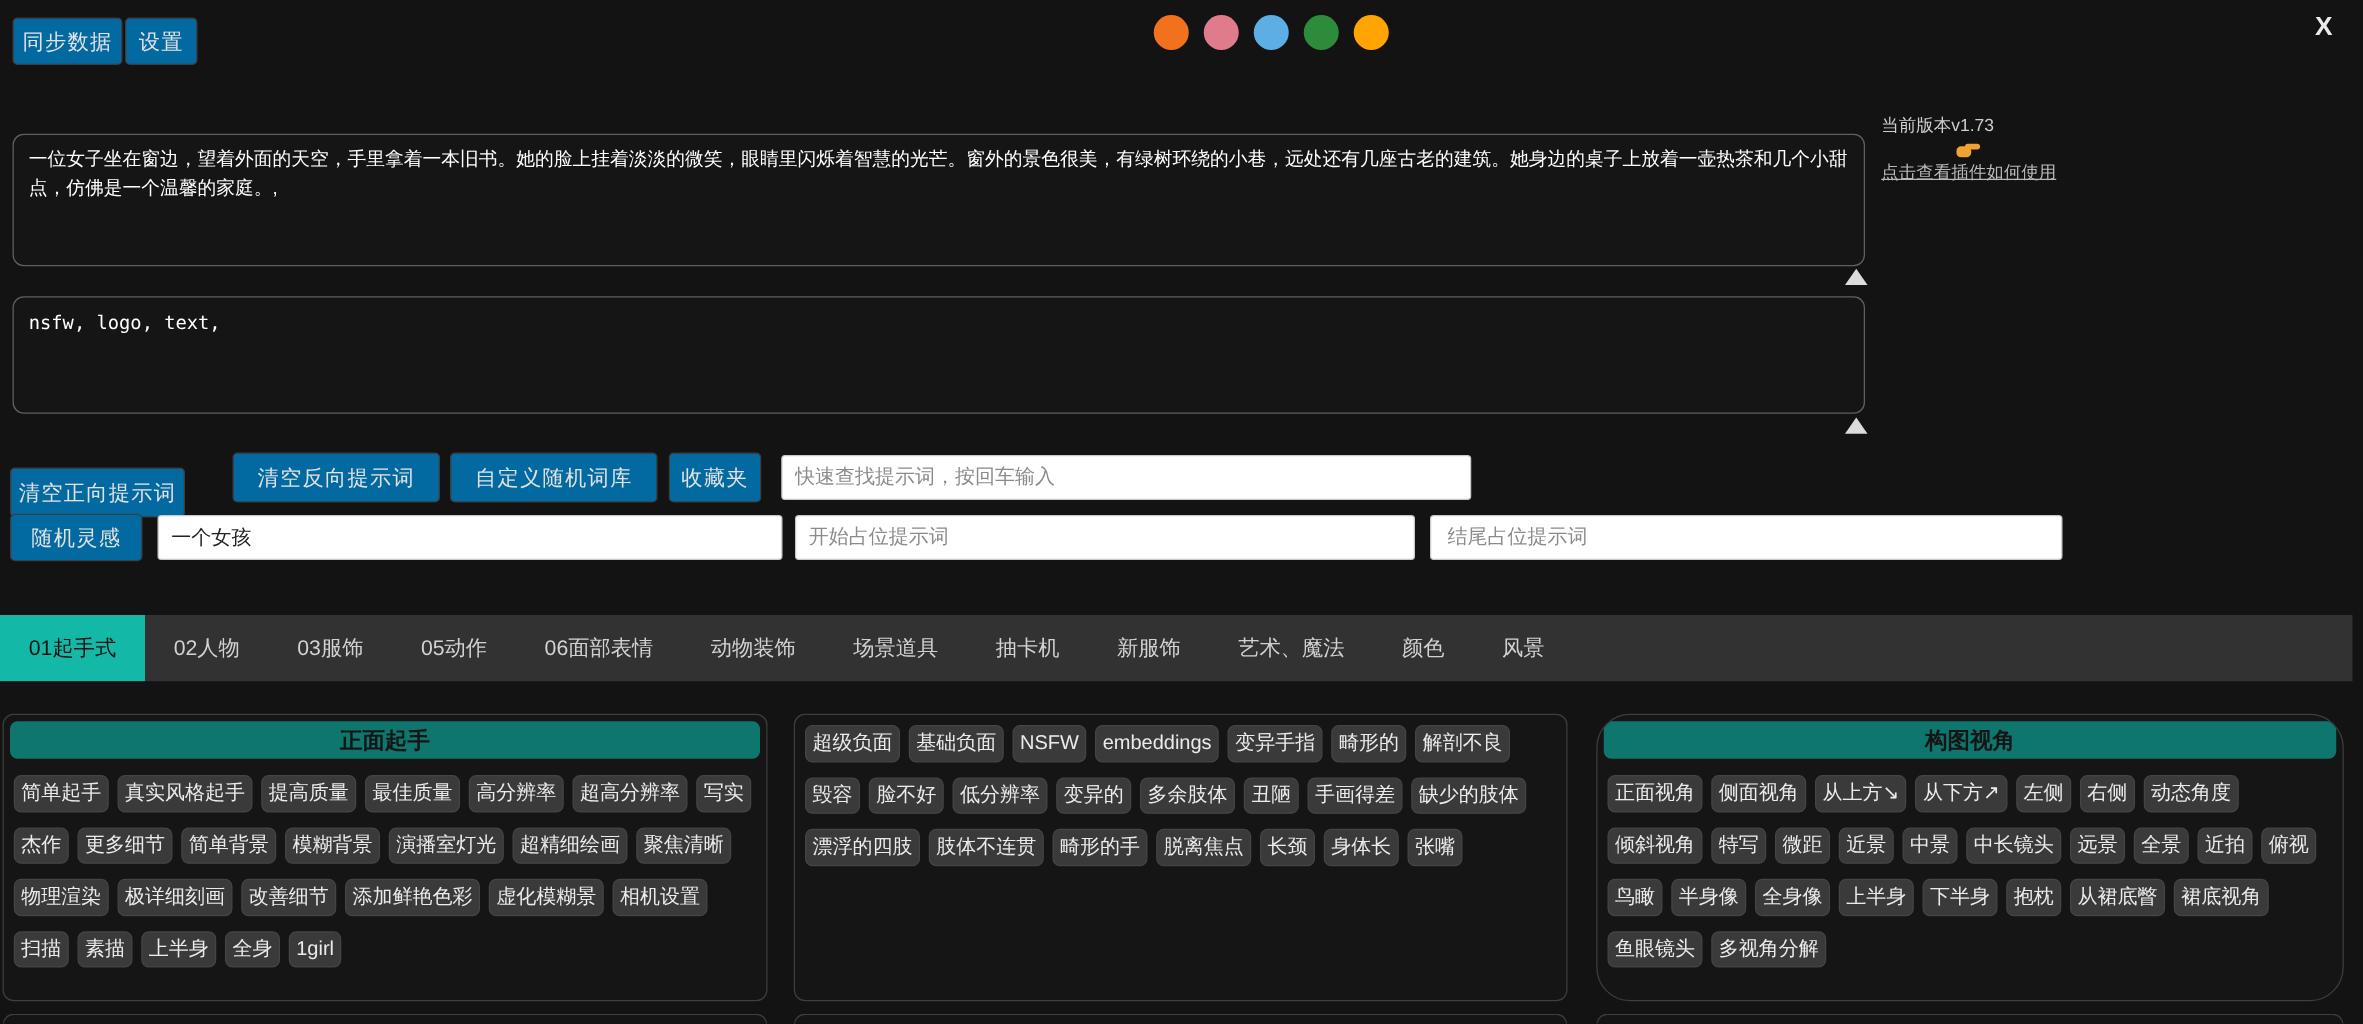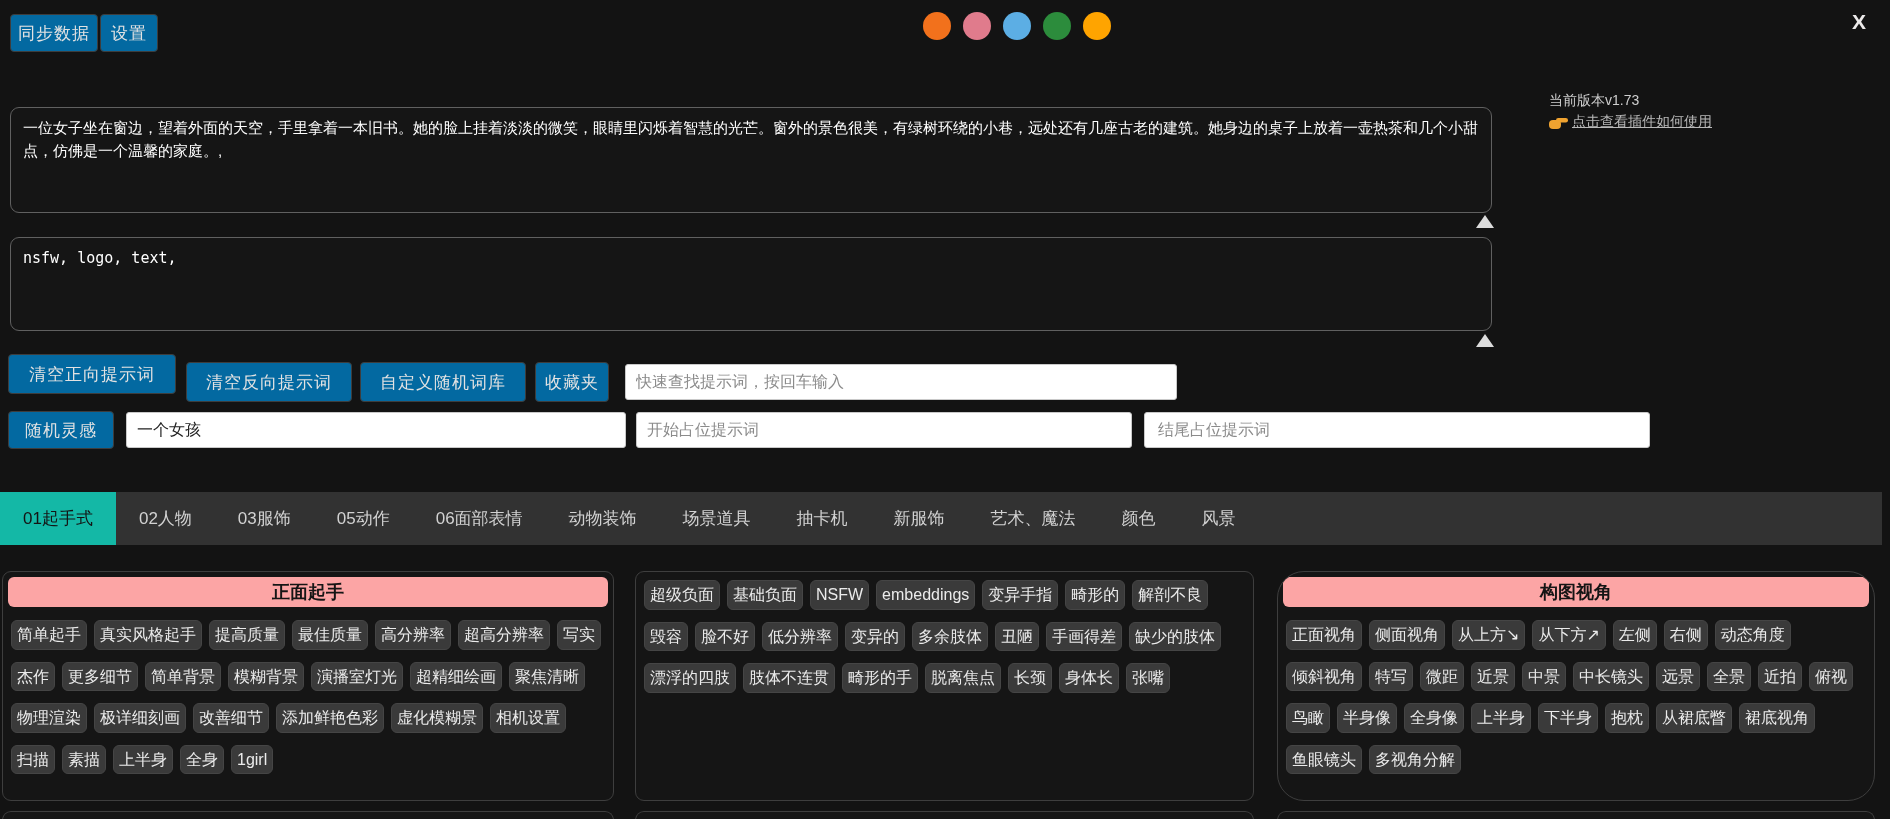--- a/index.html
+++ b/index.html
@@ -25,22 +25,22 @@
     padding:9px 12px; font-size:15px; line-height:1.5; resize:none; outline:none;
     font-family:"Liberation Sans","DejaVu Sans",sans-serif;
   }
   #neg-textarea { font-family:"DejaVu Sans Mono","Liberation Mono",monospace; font-size:15px; }
   .tri-up {
     position:absolute; width:0; height:0; cursor:pointer;
     border-left:9px solid transparent; border-right:9px solid transparent;
     border-bottom:13px solid #dcdcdc;
   }
   
-  .version-box { position:absolute; left:1505px; top:92px; font-size:14px; color:#cfcfcf;margin-left:44px; }
-  .version-link { display:flex; align-items:center; gap:3px; margin-top:3px; }
+  .version-box { position:absolute; left:1505px; top:92px; font-size:14px; color:#cfcfcf; }
+  .version-link { display:flex; align-items:center; gap:3px; margin-top:3px;flex-direction:column; }
   .version-link a { color:#b9b9b9; text-decoration:underline; cursor:pointer; font-size:14px; }
   .hand-icon svg { display:block; }
   
   .white-input {
     position:absolute; background:#ffffff; border:1px solid #c9c9c9; border-radius:3px;
     font-size:16px; padding:0 10px; color:#222; outline:none; height:36px;
     font-family:"Liberation Sans","DejaVu Sans",sans-serif;
   }
   .white-input::placeholder { color:#8b8b8b; }
   
@@ -49,21 +49,21 @@
     background:#323232; display:flex; align-items:stretch; overflow:hidden;
   }
   .tab { display:flex; align-items:center; padding:0 23px; color:#d2d2d2; font-size:17px; cursor:pointer; white-space:nowrap; }
   .tab.active { background:#14b8a6; color:#141414; }
   
   .panel {
     position:absolute; top:571px; height:230px;
     background:#151515; border:1px solid #3e3e3e; border-radius:9px; overflow:hidden;
   }
   .panel-header {
-    height:30px; margin:5px; background:#fca5a5; border-radius:6px;
+    height:30px; margin:5px; background:#0f766e; border-radius:6px;
     display:flex; align-items:center; justify-content:center;
     color:#151515; font-weight:bold; font-size:18px;
   }
   .tags { display:flex; flex-wrap:wrap; gap:12px 7px; padding:8px; }
   .tag {
     background:#3a3a3a; border:1px solid #454545; border-radius:6px;
     padding:3px 5px; font-size:16px; color:#ebebeb; cursor:pointer;
     line-height:1.35; white-space:nowrap;
   }
   .panel-stub {
@@ -100,21 +100,21 @@
     <span class="hand-icon">
       <svg width="20" height="13" viewBox="0 0 20 13">
         <rect x="0" y="4" width="12" height="9" rx="4" fill="#f0a330"></rect>
         <rect x="7" y="2" width="12" height="4.5" rx="2.2" fill="#f0a330"></rect>
       </svg>
     </span>
     <a>点击查看插件如何使用</a>
   </div>
 </div>
 
-<div class="btn-dark" style="left:8px; top:354px; width:168px; height:40px;">清空正向提示词</div>
+<div class="btn-dark" style="left:8px; top:374px; width:140px; height:40px;">清空正向提示词</div>
 <div class="btn-dark" style="left:186px; top:362px; width:166px; height:40px;">清空反向提示词</div>
 <div class="btn-dark" style="left:360px; top:362px; width:166px; height:40px;">自定义随机词库</div>
 <div class="btn-dark" style="left:535px; top:362px; width:74px; height:40px;">收藏夹</div>
 <input class="white-input" style="left: 625px; top: 364px; width: 552px;" type="text" placeholder="快速查找提示词，按回车输入">
 
 <div class="btn-dark" style="left:8px; top:411px; width:106px; height:38px;">随机灵感</div>
 <input class="white-input" style="left: 126px; top: 412px; width: 500px;" type="text" value="一个女孩">
 <input class="white-input" style="left: 636px; top: 412px; width: 496px;" type="text" placeholder="开始占位提示词">
 <input class="white-input" style="left: 1144px; top: 412px; width: 506px; padding-left: 13px;" type="text" placeholder="结尾占位提示词">
 

